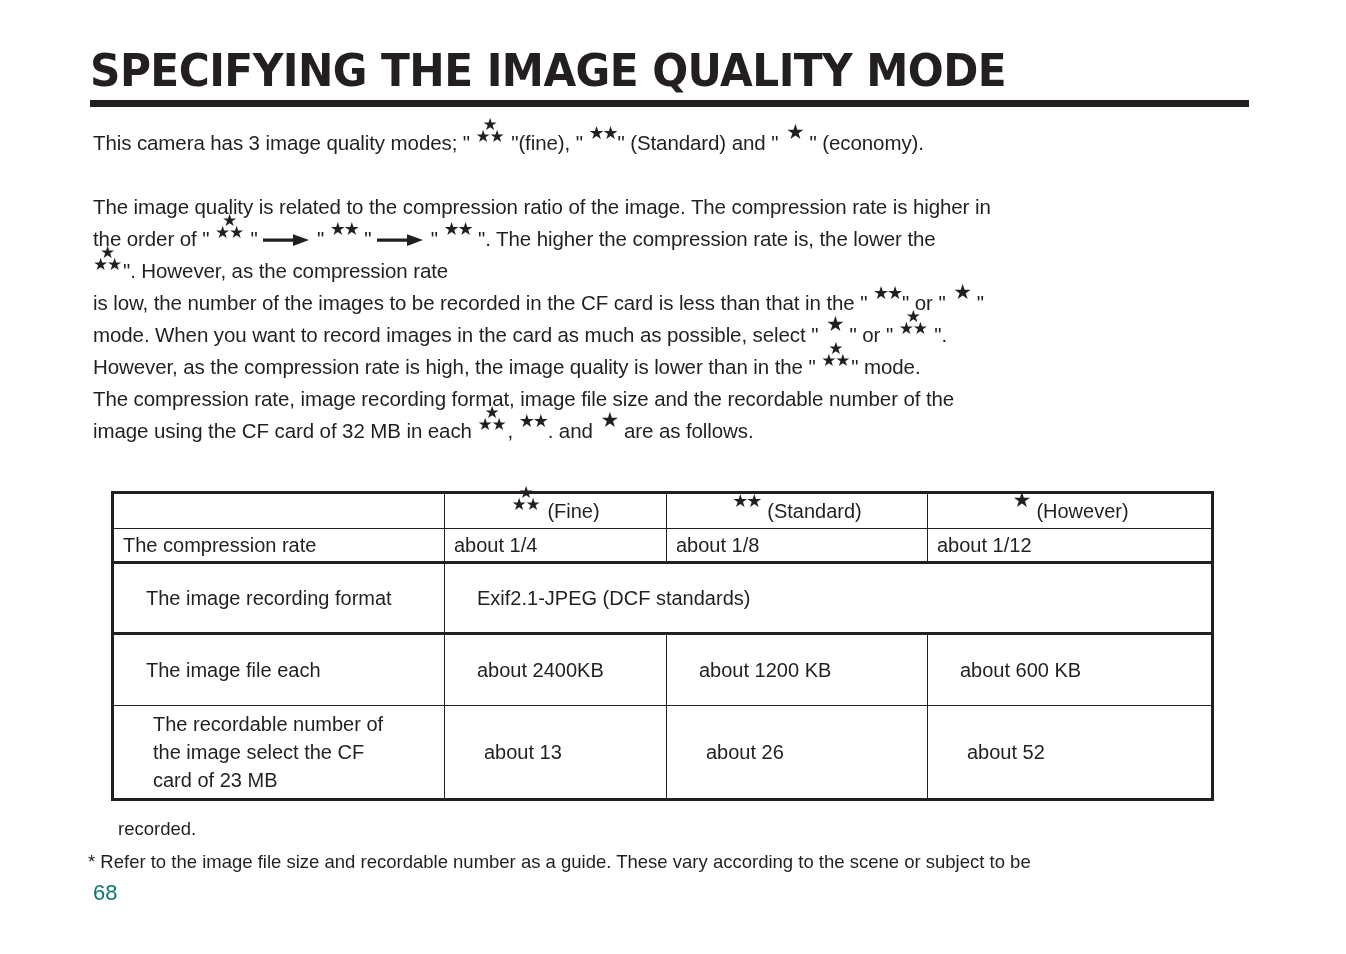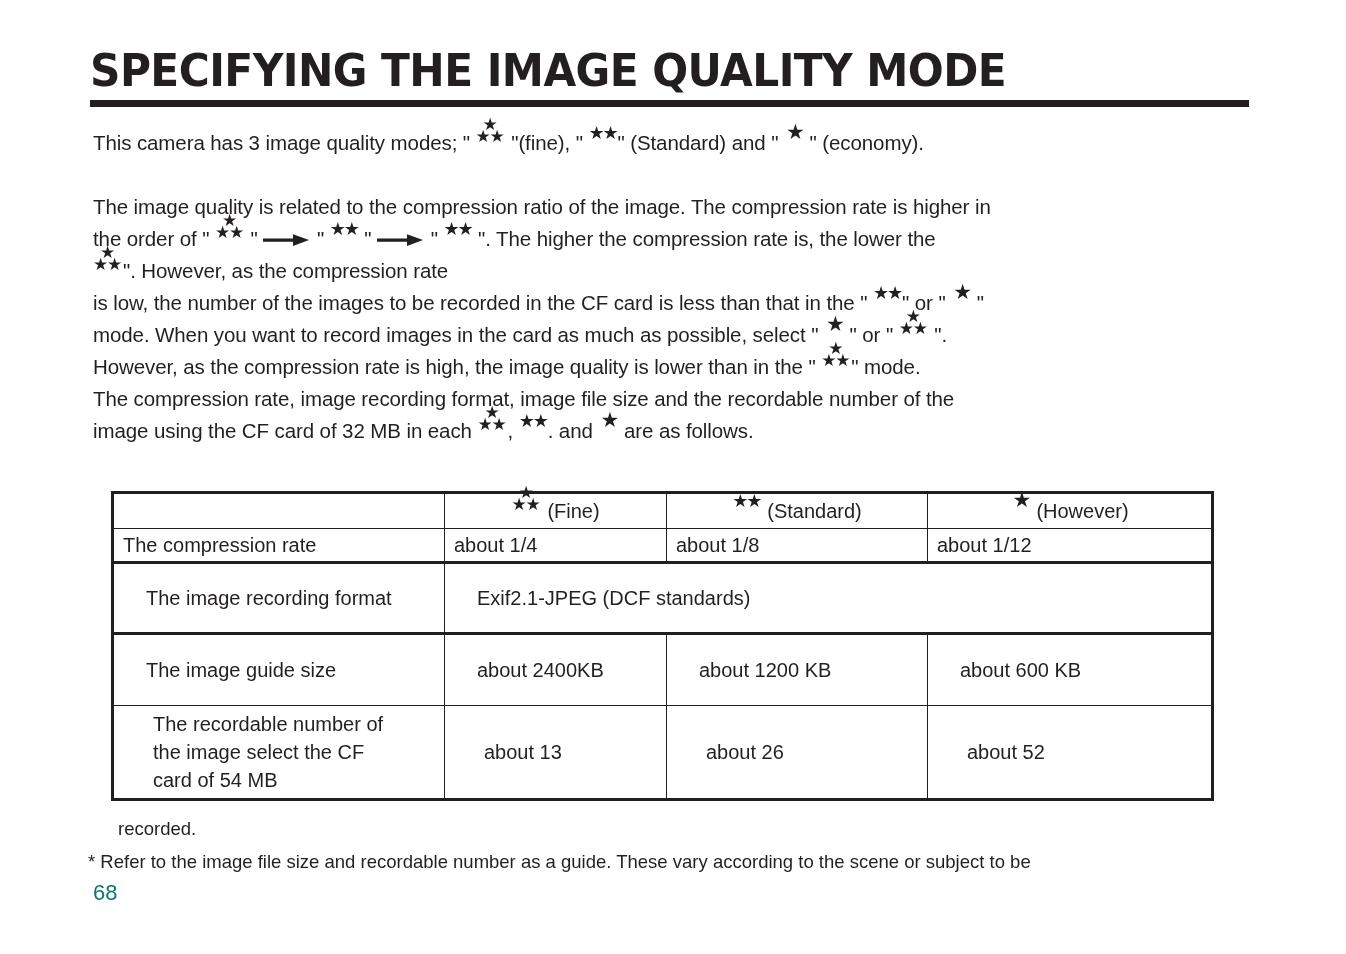--- a/index.html
+++ b/index.html
@@ -263,31 +263,31 @@
         <td class="val-cell">about 1/8</td>
         <td class="val-cell outer-right">about 1/12</td>
       </tr>
 
       <tr class="r-format">
         <td class="lbl-cell outer-left thick-top">The image recording format</td>
         <td class="format-cell outer-right thick-top" colspan="3">Exif2.1-JPEG (DCF standards)</td>
       </tr>
 
       <tr class="r-size">
-        <td class="lbl-cell outer-left thick-top">The image guide size</td>
+        <td class="lbl-cell outer-left thick-top">The image file each</td>
         <td class="val-cell thick-top">about 2400KB</td>
         <td class="val-cell thick-top">about 1200 KB</td>
         <td class="val-cell outer-right thick-top">about 600 KB</td>
       </tr>
 
       <tr class="r-count">
         <td class="lbl-cell outer-left outer-bottom multiline">
           <span>The recordable number of</span><br>
           <span>the image select the CF</span><br>
-          <span>card of  54  MB</span>
+          <span>card of  23  MB</span>
         </td>
         <td class="val-cell outer-bottom">about 13</td>
         <td class="val-cell outer-bottom">about 26</td>
         <td class="val-cell outer-right outer-bottom">about 52</td>
       </tr>
 
     </tbody>
   </table>
 
   <div class="footnote">

